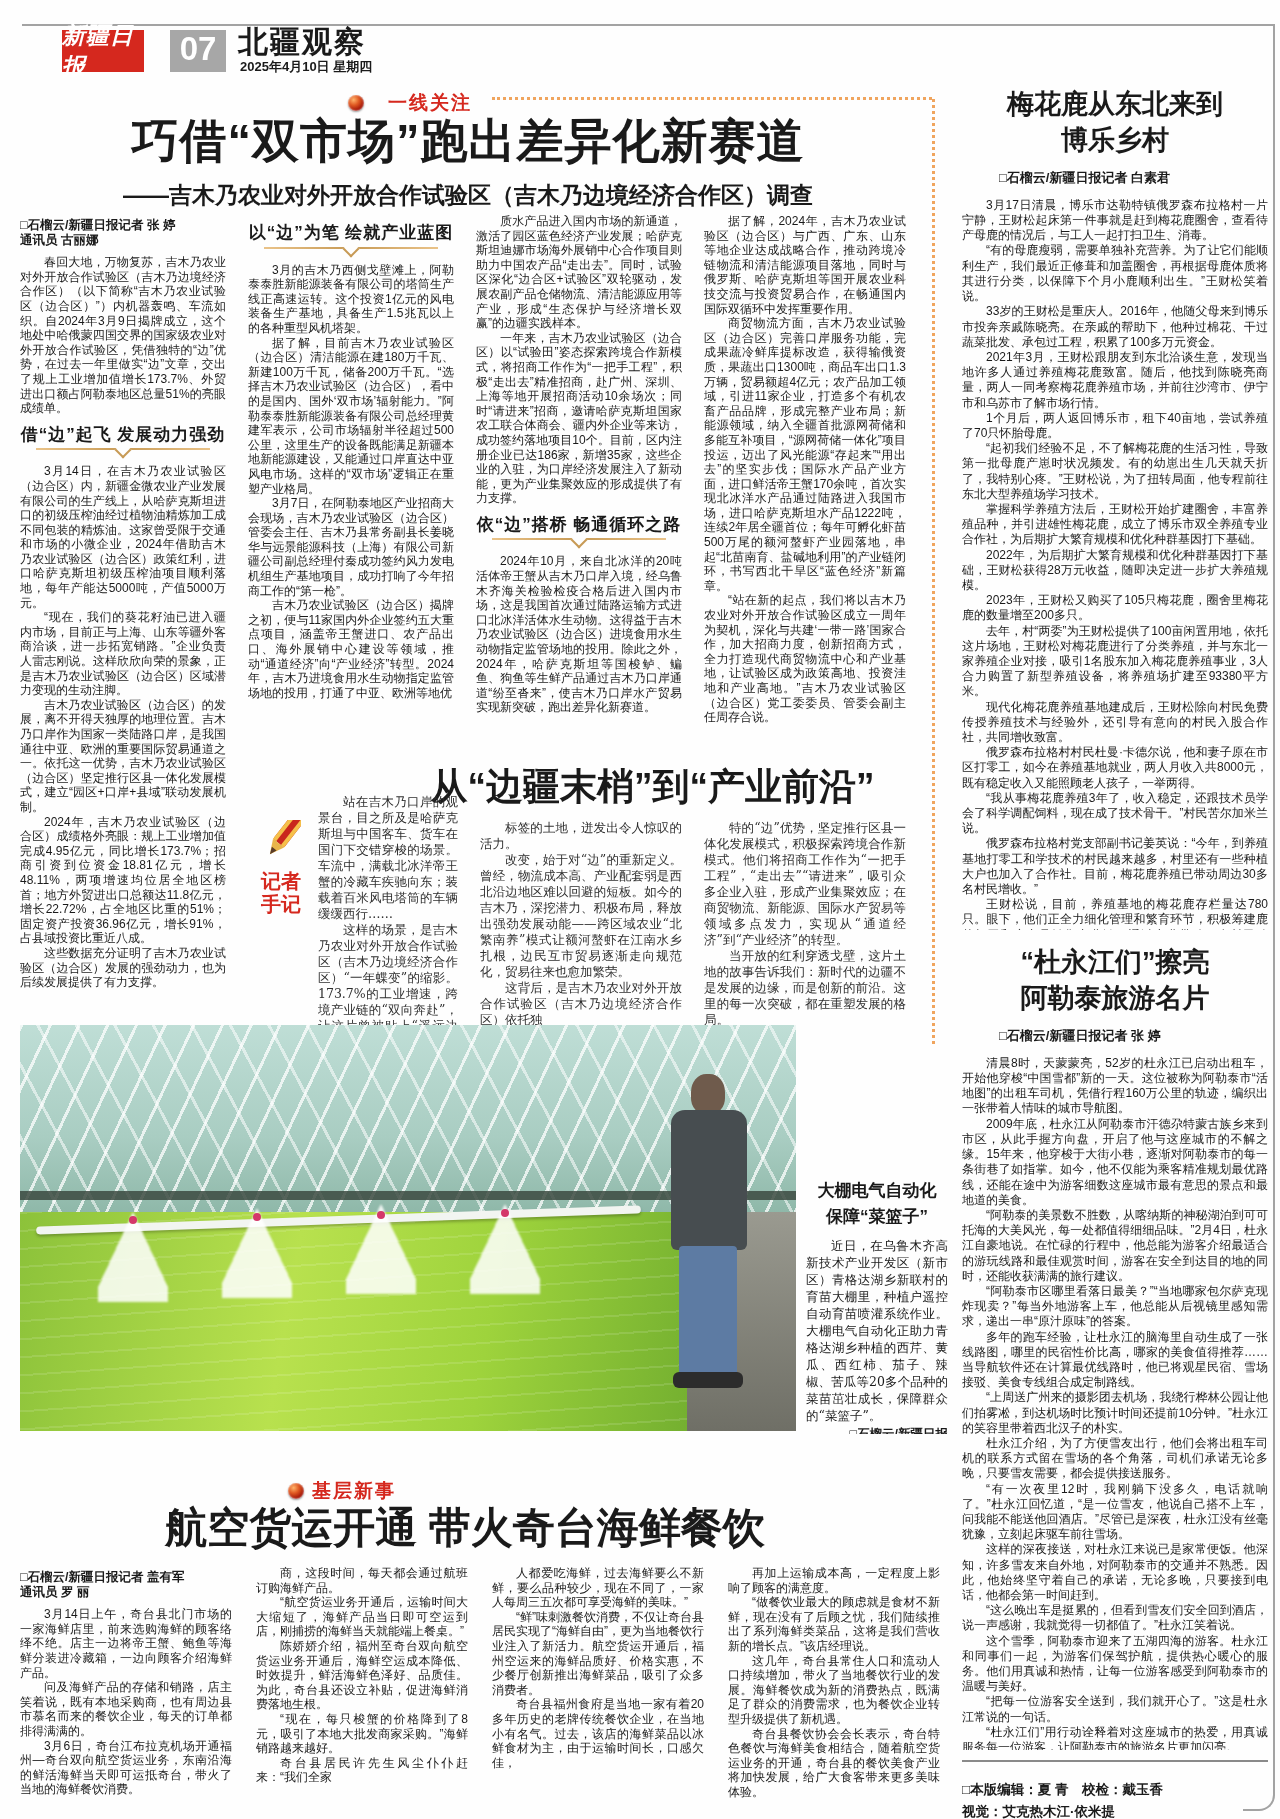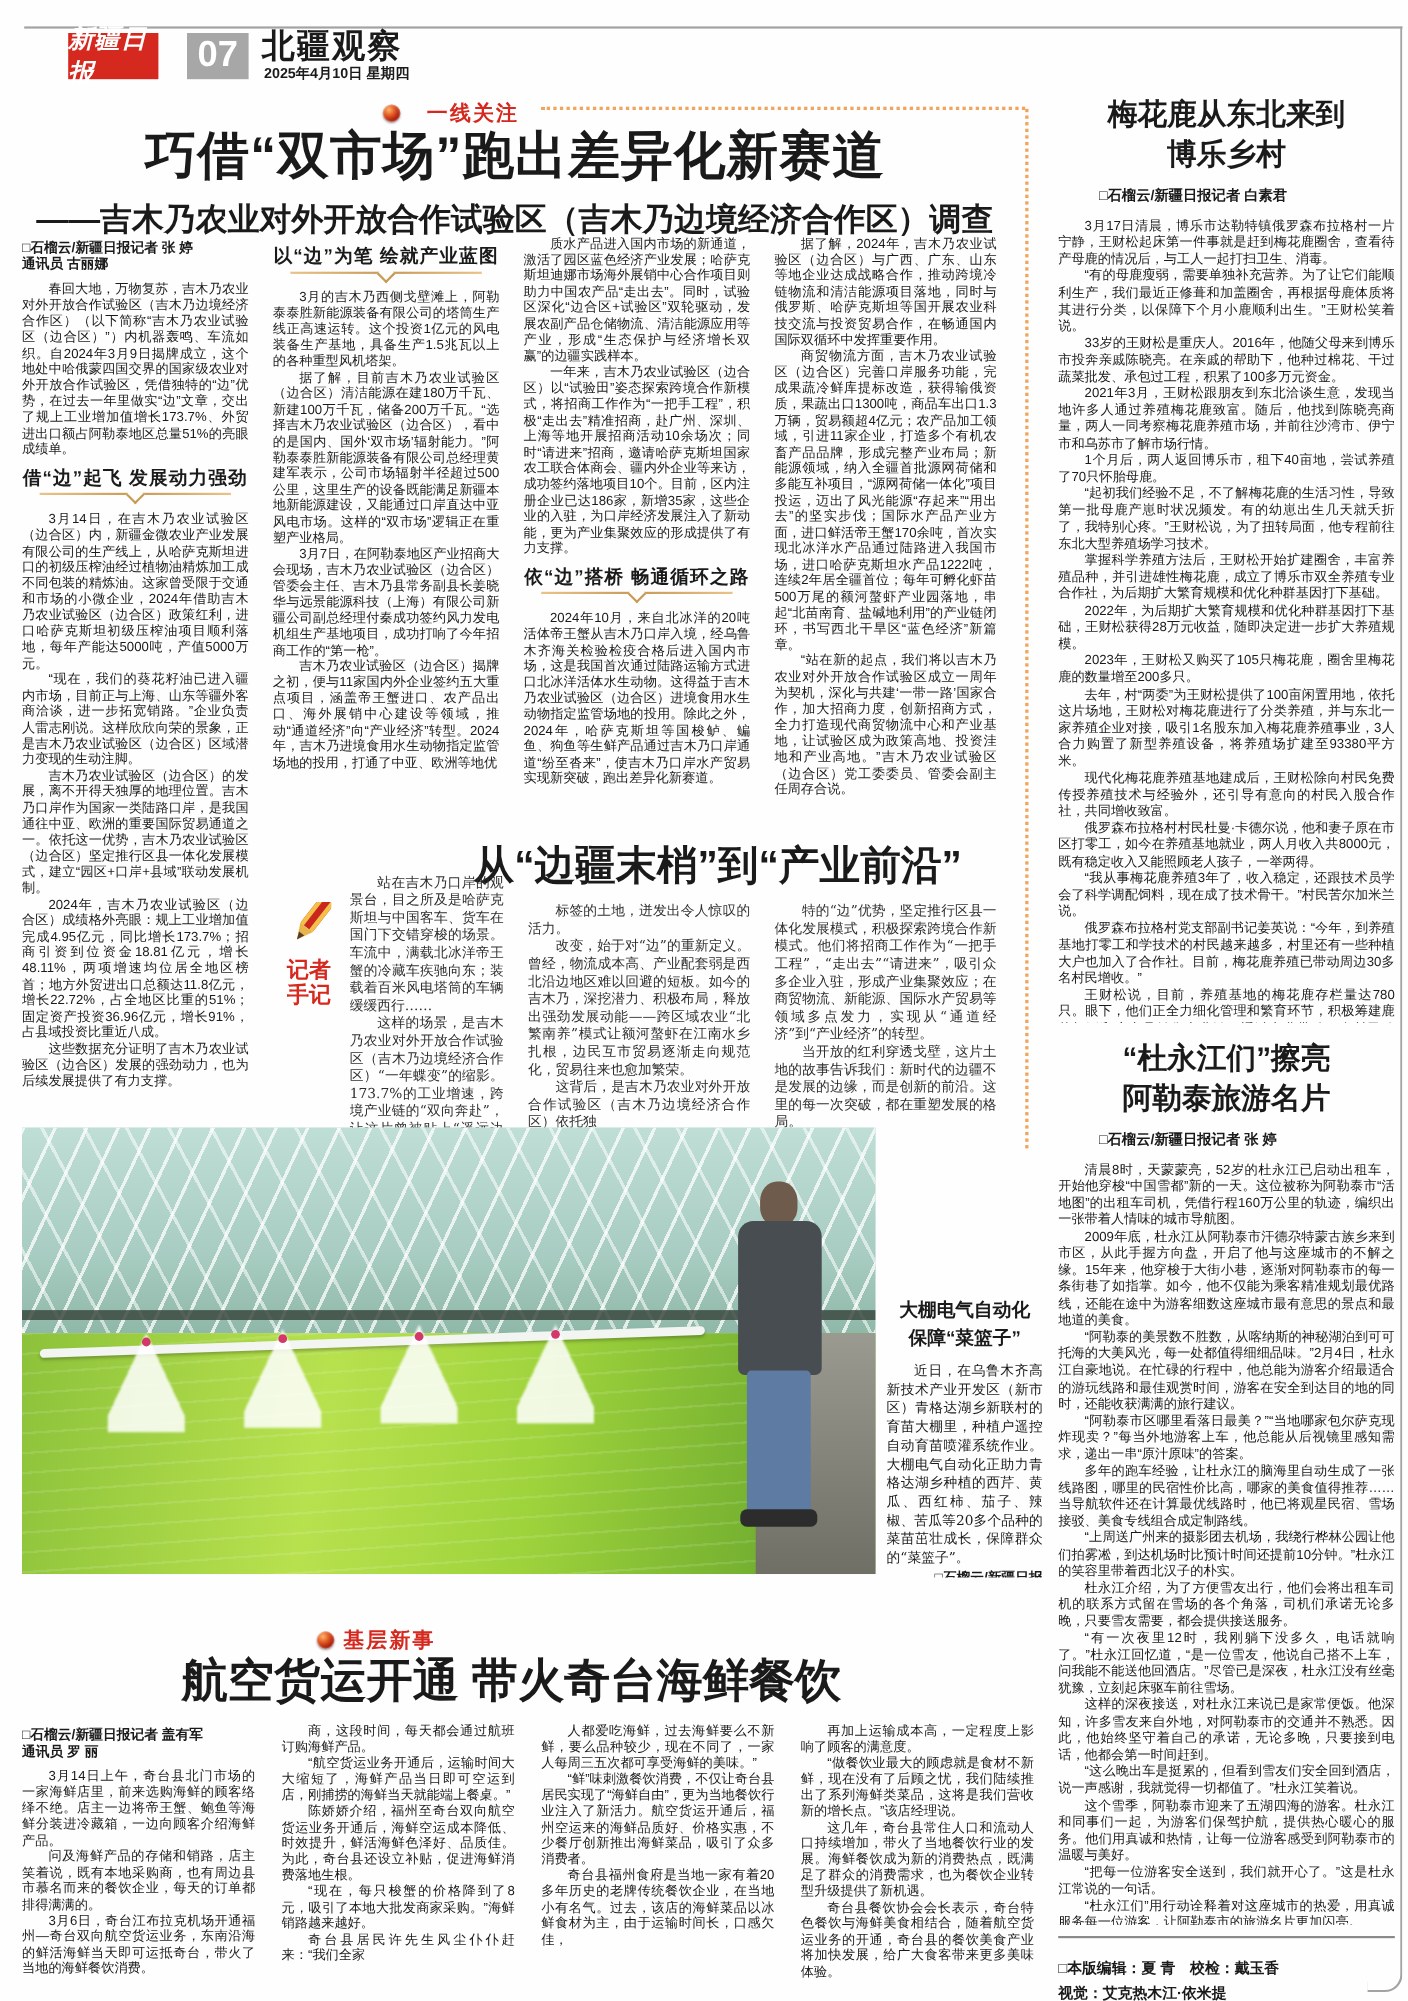--- a/index.html
+++ b/index.html
@@ -22,21 +22,21 @@
         background:radial-gradient(circle at 35% 30%,#ffb36b 0%,#e05a23 35%,#a31407 70%,#5f0a04 100%);
         box-shadow:inset 0 0 2px #fff,0 1px 2px rgba(0,0,0,.4);}
   .tag-row{position:absolute;left:348px;top:90px;display:flex;align-items:center;gap:24px;}
   .tag-label{color:#d5281e;font-weight:900;font-size:19px;letter-spacing:2px;}
   .dot-h{position:absolute;left:492px;top:97px;width:440px;border-top:3px dotted #f0a55e;}
   .dot-v{position:absolute;left:932px;top:99px;height:945px;border-left:3px dotted #f0a55e;}
   
   .headline{position:absolute;left:28px;top:110px;width:880px;text-align:center;
             font-size:47px;font-weight:900;letter-spacing:1px;white-space:nowrap;}
   .subhead{position:absolute;left:28px;top:180px;width:880px;text-align:center;
-           font-size:29px;font-weight:600;white-space:nowrap;}
+           font-size:23px;font-weight:600;white-space:nowrap;}
   
   .bcol{position:absolute;font-size:12px;line-height:14.6px;text-align:justify;overflow:hidden;}
   .bcol p{margin:0;text-indent:2em;}
   .byline{font-weight:bold;font-size:12.5px;margin:4px 0 8px;text-indent:0;}
   .byline div{text-indent:0;}
   .sec-h{font-size:17px;font-weight:900;text-align:center;letter-spacing:1px;margin:12px 0 2px;text-indent:0;}
   .deco{position:relative;height:12px;margin:0 16px 8px;}
   .deco::before{content:"";position:absolute;left:0;right:0;top:4px;height:2px;
                 background:linear-gradient(90deg,#eac389,#c79a55,#eac389);}
   .deco::after{content:"";position:absolute;left:50%;top:0;width:10px;height:10px;

